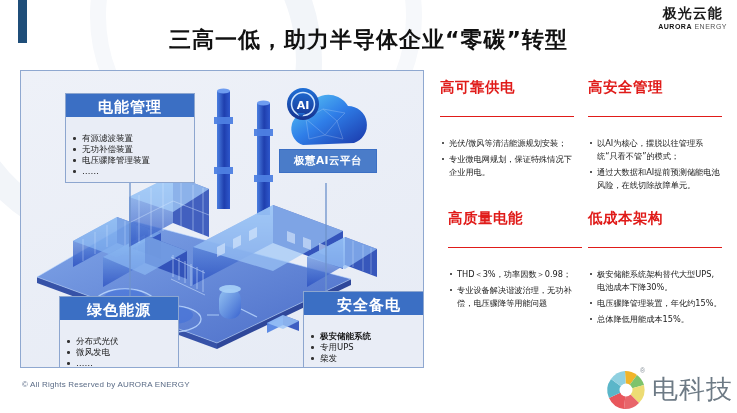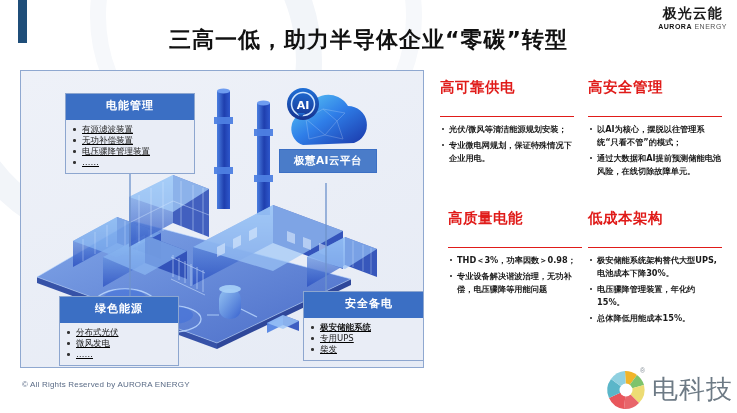--- a/index.html
+++ b/index.html
@@ -64,26 +64,26 @@
 
   
   .callout{
     position:absolute;
     background:#e9edf6;
     border:1px solid #8da6cf;
     box-sizing:border-box;
   }
   .callout .hd{
     background:#3b6fc4;color:#fff;font-weight:bold;
-    text-align:center;font-size:11px;padding:4px 0 7px;
+    text-align:center;font-size:15px;padding:4px 0 0;
     letter-spacing:1px;
     font-family:"DejaVu Sans",sans-serif;
   }
   .callout ul{
-    margin:0;padding:4px 4px 5px 16px;list-style:none;text-decoration:underline;
+    margin:0;padding:16px 4px 5px 16px;list-style:none;
   }
   .callout li{
     font-size:8.5px;color:#1a1a1a;line-height:11px;position:relative;
     font-family:"DejaVu Sans",sans-serif;
     white-space:nowrap;
   }
   .callout li:before{
     content:"";position:absolute;left:-9px;top:4px;
     width:2.5px;height:2.5px;background:#333;border-radius:50%;
   }
@@ -114,21 +114,21 @@
   #feat-1{left:148px;top:0px;}
   #feat-2{left:8px;top:131px;}
   #feat-3{left:148px;top:131px;}
 
   .feat h3{
     margin:0;font-size:14.5px;font-weight:bold;color:#e01b19;
     letter-spacing:.5px;padding-bottom:19px;
     border-bottom:1.4px solid #e01b19;
     font-family:"DejaVu Sans",sans-serif;
   }
-  .feat ul{margin:6px 0 0;padding:0 0 0 9px;list-style:none;font-weight:bold;}
+  .feat ul{margin:20px 0 0;padding:0 0 0 9px;list-style:none;}
   .feat li{
     font-size:8.2px;line-height:13px;color:#1a1a1a;margin-bottom:3px;
     position:relative;
     font-family:"DejaVu Sans",sans-serif;
   }
   .feat li:before{
     content:"";position:absolute;left:-7px;top:5px;
     width:2px;height:2px;background:#222;border-radius:50%;
   }
 

